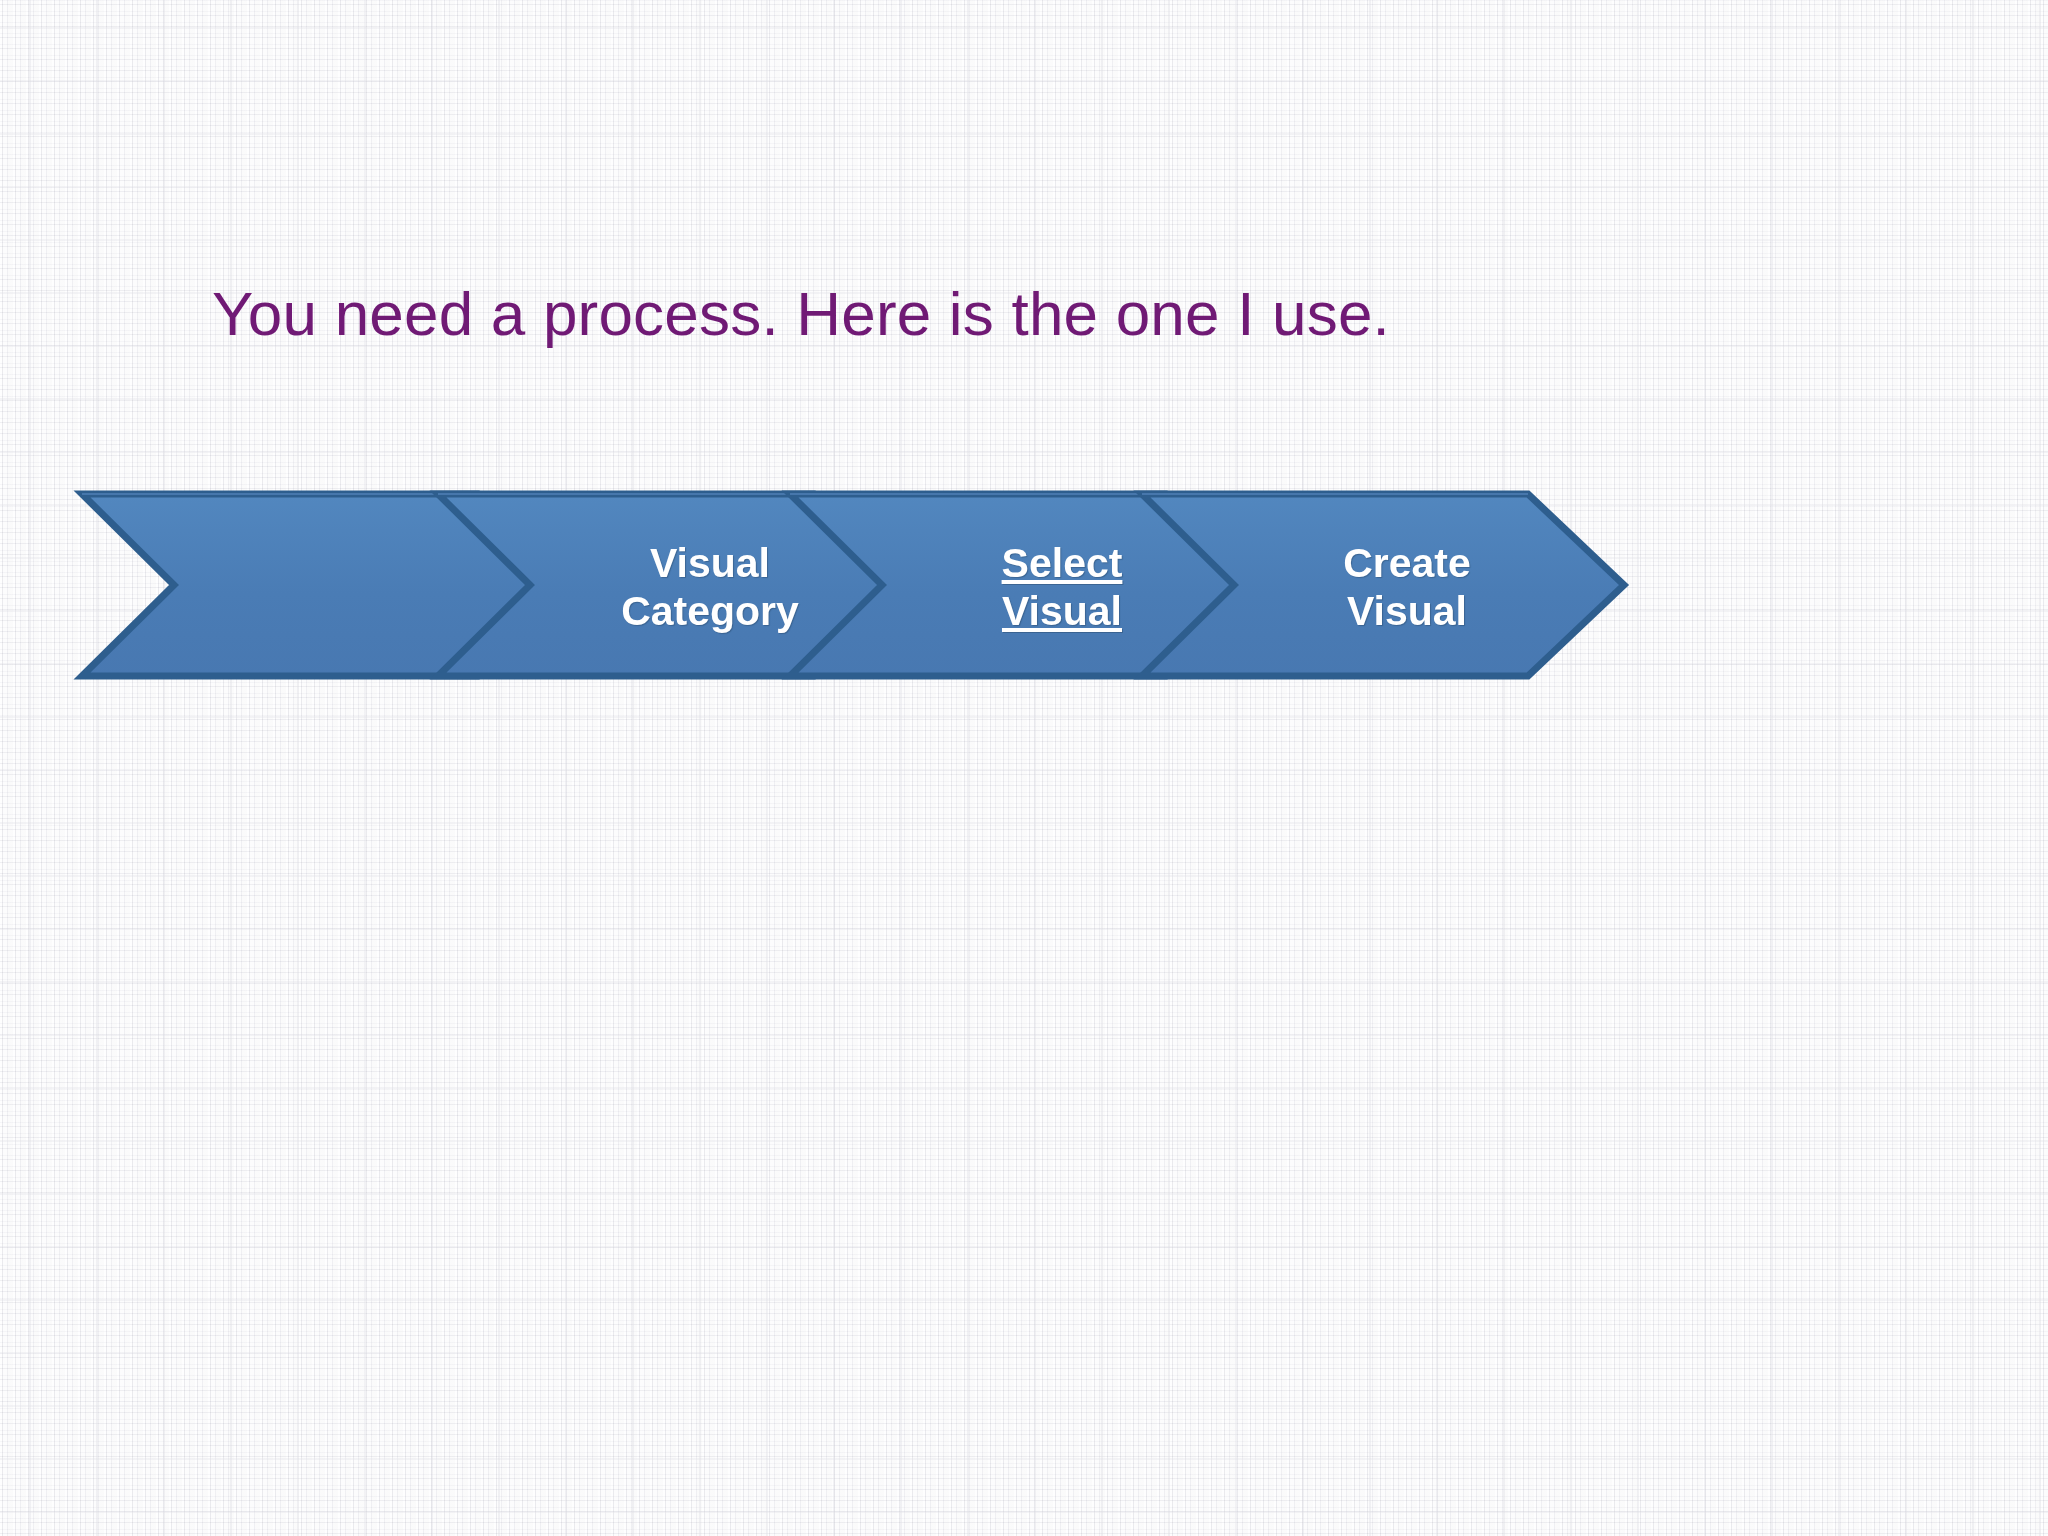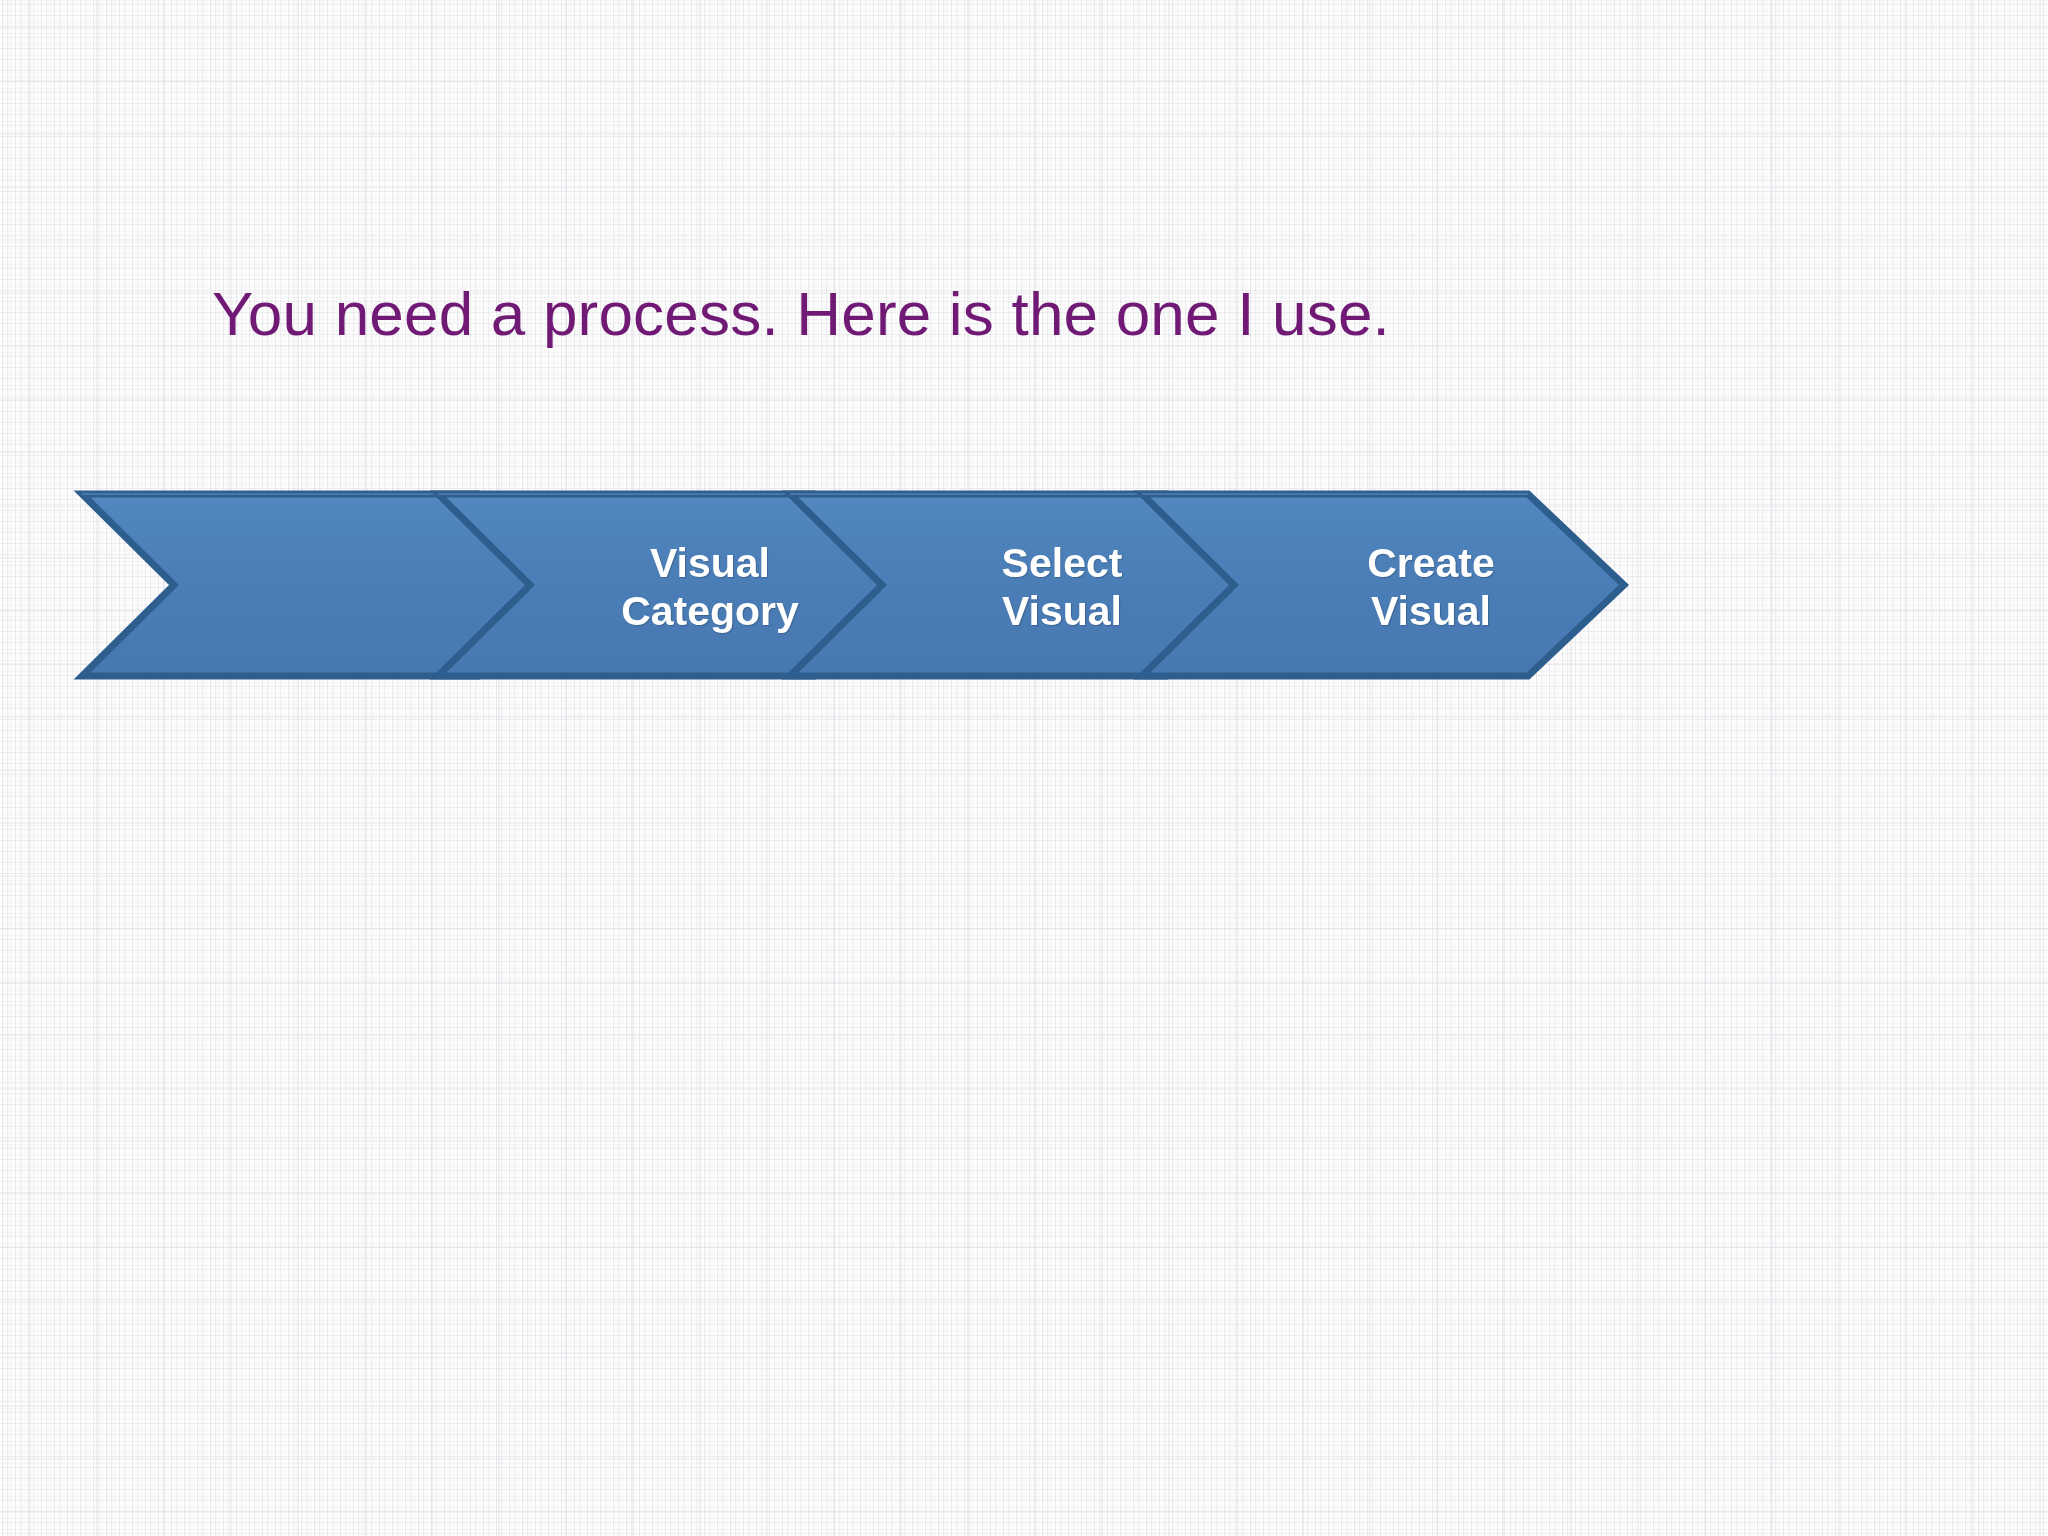--- a/index.html
+++ b/index.html
@@ -181,37 +181,37 @@
       <defs>
         <linearGradient id="g3" x1="0" y1="0" x2="0" y2="1">
           <stop offset="0%" stop-color="#5287bf"></stop>
           <stop offset="55%" stop-color="#4a7cb5"></stop>
           <stop offset="100%" stop-color="#4878b1"></stop>
         </linearGradient>
       </defs>
       <polygon points="4,14 380,14 476,105 380,196 4,196 96,105" fill="url(#g3)" stroke="#2e5e8e" stroke-width="7" stroke-linejoin="miter"></polygon>
       <polyline points="4,14 380,14" fill="none" stroke="#5c8dc4" stroke-width="2" opacity="0.55"></polyline>
     </svg>
-    <div class="chevron-label" style="left:96px; width:360px;">
+    <div class="chevron-label" style="left:96px; width:360px;text-decoration:underline;">
       <span>Select</span>
       <span>Visual</span>
     </div>
   </div>
 
   <div class="chevron" style="left:1138px; width:490px;">
     <svg width="490" height="210" viewBox="0 0 490 210">
       <defs>
         <linearGradient id="g4" x1="0" y1="0" x2="0" y2="1">
           <stop offset="0%" stop-color="#5287bf"></stop>
           <stop offset="55%" stop-color="#4a7cb5"></stop>
           <stop offset="100%" stop-color="#4878b1"></stop>
         </linearGradient>
       </defs>
       <polygon points="4,14 390,14 486,105 390,196 4,196 96,105" fill="url(#g4)" stroke="#2e5e8e" stroke-width="7" stroke-linejoin="miter"></polygon>
       <polyline points="4,14 390,14" fill="none" stroke="#5c8dc4" stroke-width="2" opacity="0.55"></polyline>
     </svg>
-    <div class="chevron-label" style="left:108px; width:370px;text-align:center;">
+    <div class="chevron-label" style="left:84px; width:370px;text-align:center;">
       <span>Create</span>
       <span>Visual</span>
     </div>
   </div>
 
 </div>
 
 </body></html>

